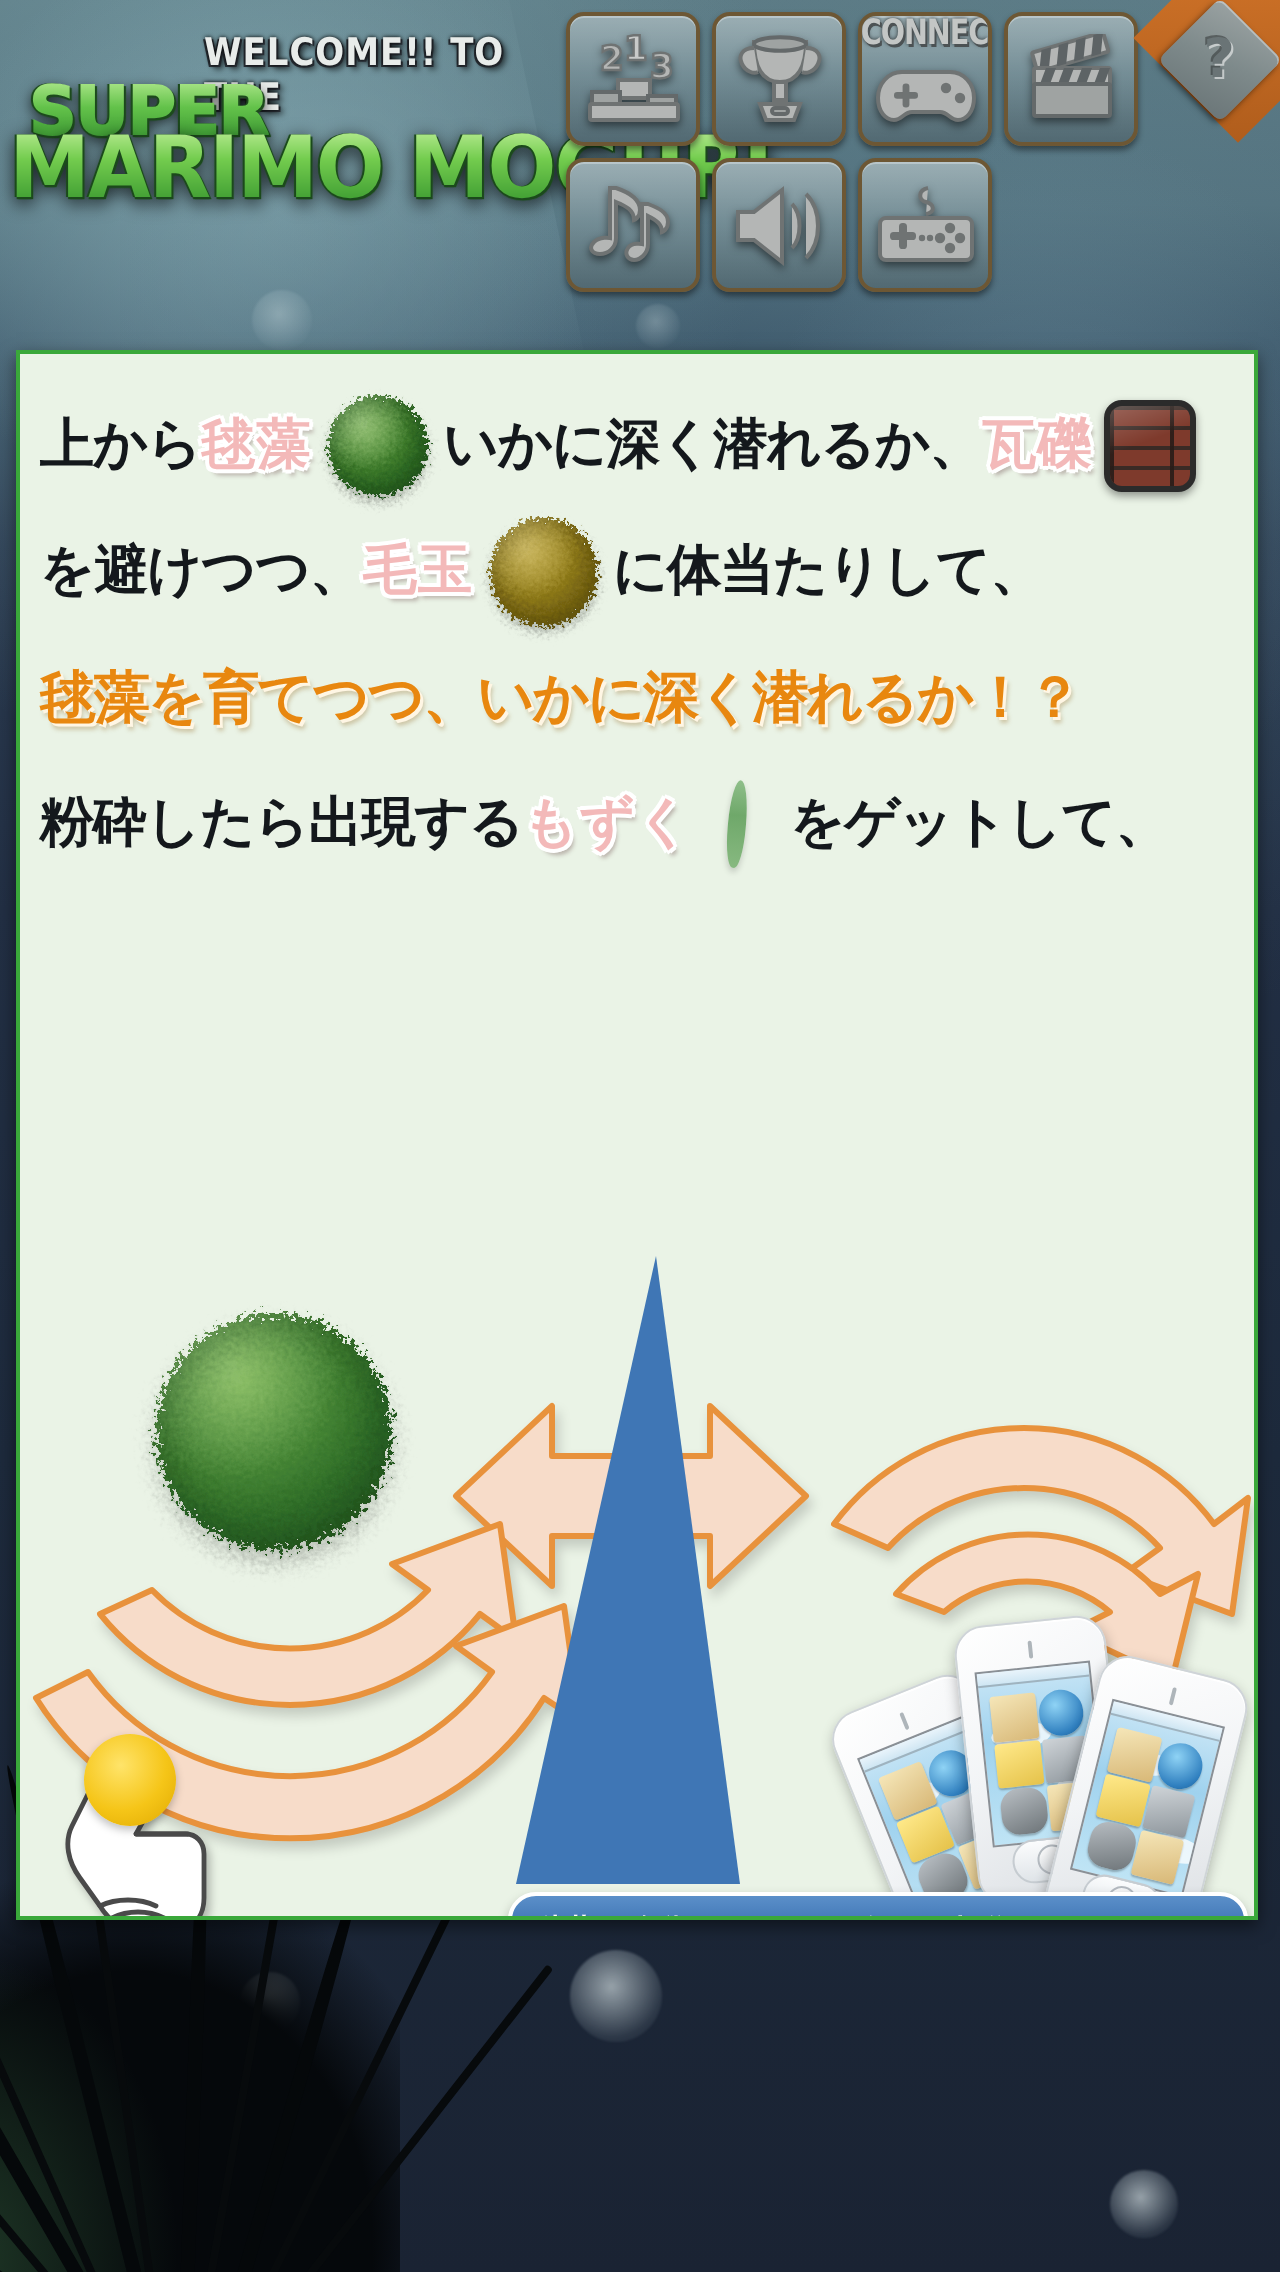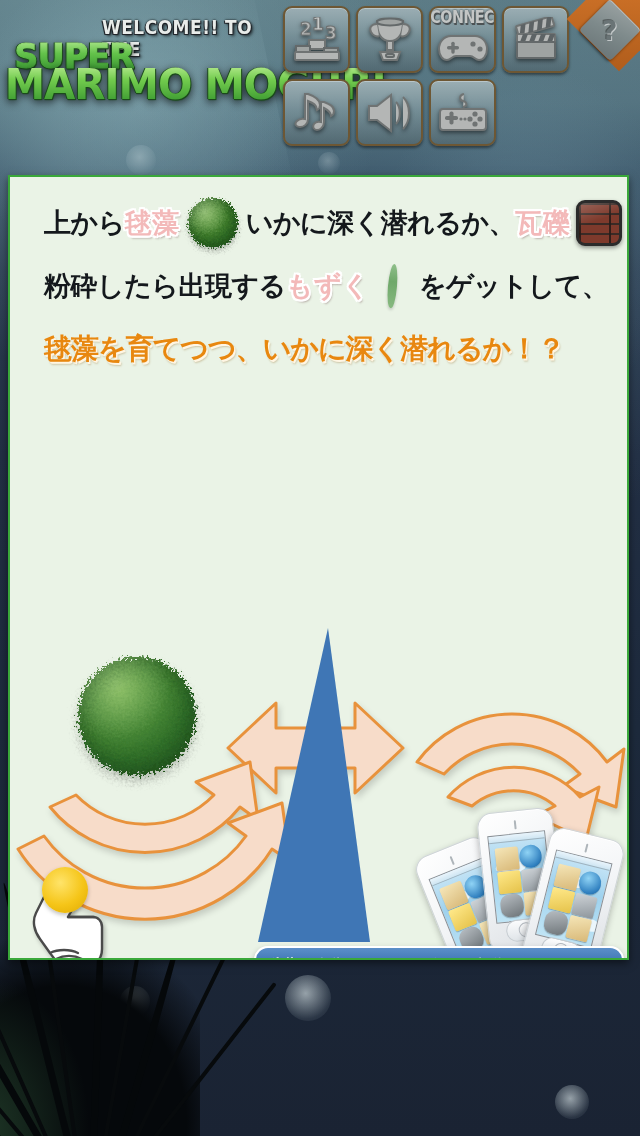--- a/index.html
+++ b/index.html
@@ -166,21 +166,20 @@
   .tline {
     display:flex; align-items:center;
     font-family:"DejaVu Sans", sans-serif;
     font-weight:bold;
     font-size:27px;
     color:#14181c;
     line-height:1;
     height:63px;
     white-space:nowrap;
     letter-spacing:-.5px;
-    margin-left:24px;
   }
   .kw {
     color:#f3b9b9;
     text-shadow:
       1.6px 1.6px 0 #fff, -1.6px 1.6px 0 #fff, 1.6px -1.6px 0 #fff, -1.6px -1.6px 0 #fff,
       0 2px 0 #fff, 2px 0 0 #fff, 0 -2px 0 #fff, -2px 0 0 #fff,
       2px 3px 2px rgba(120,90,90,.45);
     letter-spacing:.5px;
     text-align:right;
   }
@@ -504,29 +503,35 @@
 
     <div class="tline">
       <span>上から</span>
       <span class="kw">毬藻</span>
       <span class="ball ball-green"></span>
       <span>いかに深く潜れるか、</span>
       <span class="kw">瓦礫</span>
       <span class="brick"></span>
     </div>
 
+    <div class="tline">
+      <span>を避けつつ、</span>
+      <span class="kw">毛玉</span>
+      <span class="ball ball-yellow"></span>
+      <span>に体当たりして、</span>
+    </div>
+
+    <div class="tline highlight">毬藻を育てつつ、いかに深く潜れるか！？</div>
 
     <div class="tline">
       <span>粉砕したら出現する</span>
       <span class="kw">もずく</span>
       <span class="mozuku"></span>
       <span>をゲットして、</span>
     </div>
-
-    <div class="tline highlight">毬藻を育てつつ、いかに深く潜れるか！？</div>
   </div>
 
   <div id="diagram">
 
     <svg class="layer" width="621" height="485" viewBox="0 0 621 485">
       <g fill="#f7dcc9" stroke="#e8923c" stroke-width="3" stroke-linejoin="round" filter="drop-shadow(2px 4px 3px rgba(0,0,0,.16))">
 
         <path d="M218 271 L266 226 L266 251 L345 251 L345 226 L393 271 L345 316 L345 291 L266 291 L266 316 Z"></path>
 
         <path d="M407 285 A118 118 0 0 1 597 285 L614 272 L606 330 L552 310 L570 297 A92 92 0 0 0 434 297 Z"></path>

